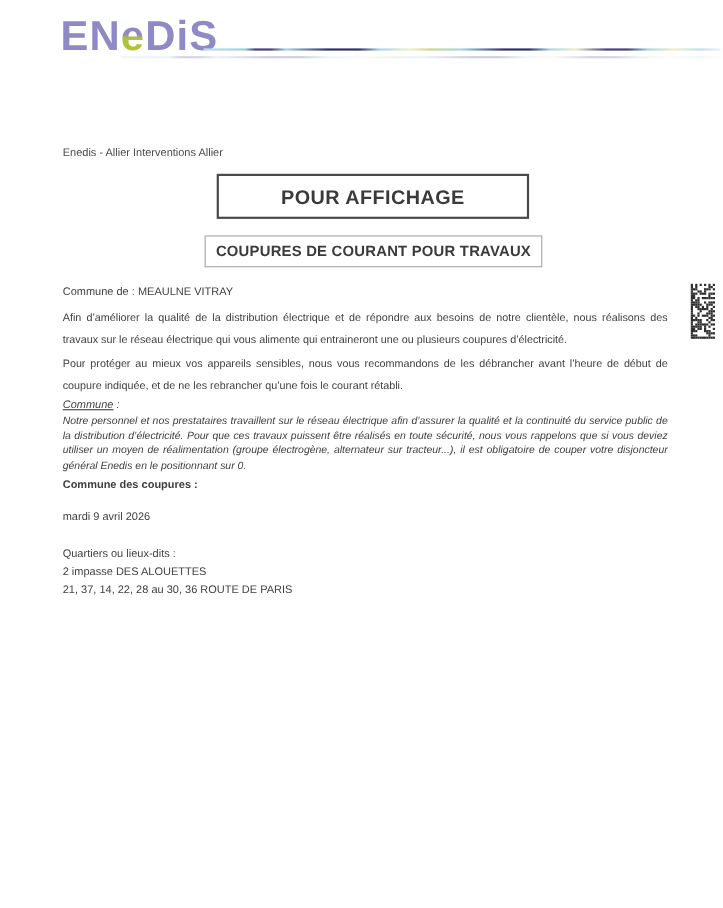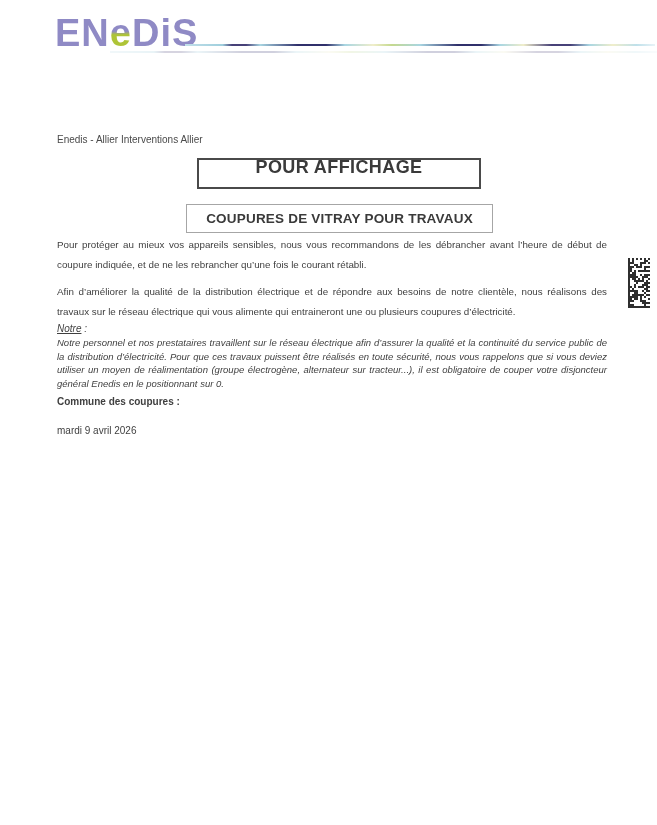--- a/index.html
+++ b/index.html
@@ -24,22 +24,22 @@
       #a9d6e2 50%,#30306b 58%,#30306b 63%,#a9d6e2 67%,#f0eecb 72%,
       #474178 78%,#474178 82%,#a9d6e2 86%,#f0eecb 91%,#bfe0ea 96%,#e8f3f7 100%);
   }
   .wave.secondary{
     top:51px;left:110px;right:0;opacity:.22;filter:blur(.6px);
   }
   
   .doc{position:absolute;top:133px;left:57px;width:550px;font-size:10px;line-height:14px;}
   .agency{color:#4a4a4a;}
   .banner-affichage{
-    box-sizing:border-box;margin:11px 0 0 140px;width:284px;height:31px;
-    border:2.5px solid #4a4a4a;display:flex;justify-content:center;
+    box-sizing:border-box;margin:11px 0 0 140px;width:284px;height:41px;
+    border:2.5px solid #4a4a4a;display:flex;align-items:center;justify-content:center;
     font-size:18px;font-weight:bold;color:#3a3a3a;letter-spacing:.4px;
   }
   .banner-coupures{
     box-sizing:border-box;margin:15px 0 0 129px;width:307px;height:29px;
     border:1px solid #a6a6a6;display:flex;align-items:center;justify-content:center;
     font-size:13.5px;font-weight:bold;color:#3a3a3a;letter-spacing:.2px;
   }
   .commune{margin-top:16px;}
   .para{margin-top:7px;font-size:9.8px;line-height:20px;text-align:justify;}
   .para.second{margin-top:2px;}
@@ -68,39 +68,45 @@
   <div class="wave secondary"></div>
 
   <div class="doc">
     <div class="agency">Enedis - Allier Interventions Allier</div>
 
     <div class="banner-affichage">
       <span>POUR AFFICHAGE</span>
     </div>
 
     <div class="banner-coupures">
-      <span>COUPURES DE VITRAY POUR TRAVAUX</span>
-    </div>
-
+      <span>COUPURES DE COURANT POUR TRAVAUX</span>
+    </div>
+
+    <div class="commune">Commune de : MEAULNE VITRAY</div>
+
+    <div class="para">Afin d’améliorer la qualité de la distribution électrique et de répondre aux besoins de notre clientèle, nous réalisons des travaux sur le réseau électrique qui vous alimente qui entraineront une ou plusieurs coupures d’électricité.</div>
 
     <div class="para second">Pour protéger au mieux vos appareils sensibles, nous vous recommandons de les débrancher avant l’heure de début de coupure indiquée, et de ne les rebrancher qu’une fois le courant rétabli.</div>
 
-    <div class="para">Afin d’améliorer la qualité de la distribution électrique et de répondre aux besoins de notre clientèle, nous réalisons des travaux sur le réseau électrique qui vous alimente qui entraineront une ou plusieurs coupures d’électricité.</div>
-
     <div class="rappel">
-      <div class="label"><span class="word">Notre</span><span> :</span></div>
+      <div class="label"><span class="word">Commune</span><span> :</span></div>
       <div class="note">Notre personnel et nos prestataires travaillent sur le réseau électrique afin d’assurer la qualité et la continuité du service public de la distribution d’électricité. Pour que ces travaux puissent être réalisés en toute sécurité, nous vous rappelons que si vous deviez utiliser un moyen de réalimentation (groupe électrogène, alternateur sur tracteur...), il est obligatoire de couper votre disjoncteur général Enedis en le positionnant sur 0.</div>
     </div>
 
     <div class="horaires">Commune des coupures :</div>
 
     <div class="sched">
       <div>mardi 9 avril 2026</div>
     </div>
 
+    <div class="quartiers">
+      <div>Quartiers ou lieux-dits :</div>
+      <div>2 impasse DES ALOUETTES</div>
+      <div>21, 37, 14, 22, 28 au 30, 36 ROUTE DE PARIS</div>
+    </div>
   </div>
 
   <div class="barcode">
       <i style="left:0px;top:0px"></i>
       <i style="left:4px;top:0px"></i>
       <i style="left:8px;top:0px"></i>
       <i style="left:12px;top:0px"></i>
       <i style="left:16px;top:0px"></i>
       <i style="left:20px;top:0px"></i>
       <i style="left:0px;top:2px"></i>

